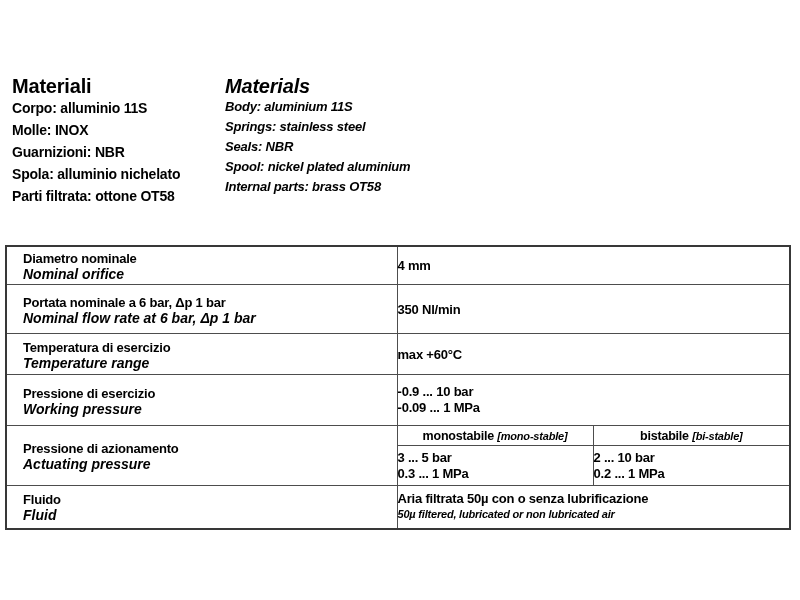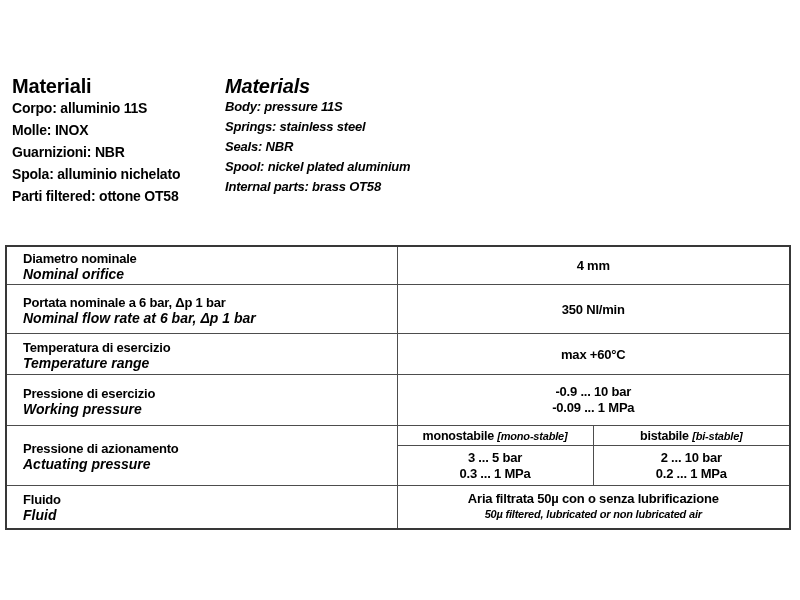--- a/index.html
+++ b/index.html
@@ -61,21 +61,20 @@
     white-space: nowrap;
   }
   .lbl-en {
     font-weight: bold;
     font-style: italic;
     font-size: 14px;
     line-height: 14px;
     white-space: nowrap;
   }
   td.value-cell {
-    text-align: center;
     font-weight: bold;
     font-size: 13px;
     letter-spacing: -0.2px;
   }
   .val-line { line-height: 16px; }
   td.subhead-cell {
     text-align: center;
     font-weight: bold;
     font-size: 12.5px;
     letter-spacing: -0.2px;
@@ -90,26 +89,26 @@
 </style>
 </head>
 <body>
 
 <div class="materials materials-it">
   <div class="mat-heading">Materiali</div>
   <div class="mat-line"><span class="term">Corpo</span><span>: alluminio 11S</span></div>
   <div class="mat-line"><span class="term">Molle</span><span>: INOX</span></div>
   <div class="mat-line"><span class="term">Guarnizioni</span><span>: NBR</span></div>
   <div class="mat-line"><span class="term">Spola</span><span>: alluminio nichelato</span></div>
-  <div class="mat-line"><span class="term">Parti filtered</span><span>: ottone OT58</span></div>
+  <div class="mat-line"><span class="term">Parti filtrata</span><span>: ottone OT58</span></div>
 </div>
 
 <div class="materials materials-en">
   <div class="mat-heading">Materials</div>
-  <div class="mat-line"><span class="term">Body</span><span>: pressure 11S</span></div>
+  <div class="mat-line"><span class="term">Body</span><span>: aluminium 11S</span></div>
   <div class="mat-line"><span class="term">Springs</span><span>: stainless steel</span></div>
   <div class="mat-line"><span class="term">Seals</span><span>: NBR</span></div>
   <div class="mat-line"><span class="term">Spool</span><span>: nickel plated aluminium</span></div>
   <div class="mat-line"><span class="term">Internal parts</span><span>: brass OT58</span></div>
 </div>
 
 <table class="spec-table">
   <colgroup>
     <col style="width:391px">
     <col style="width:196px">

